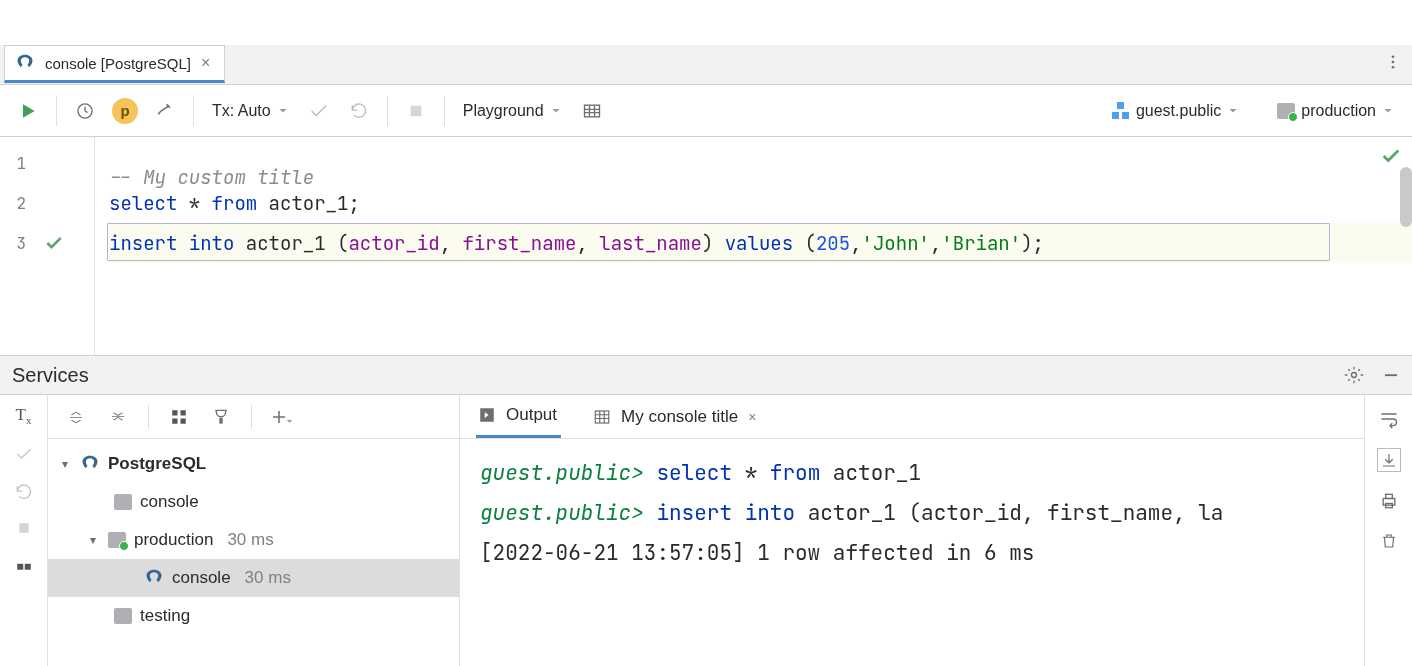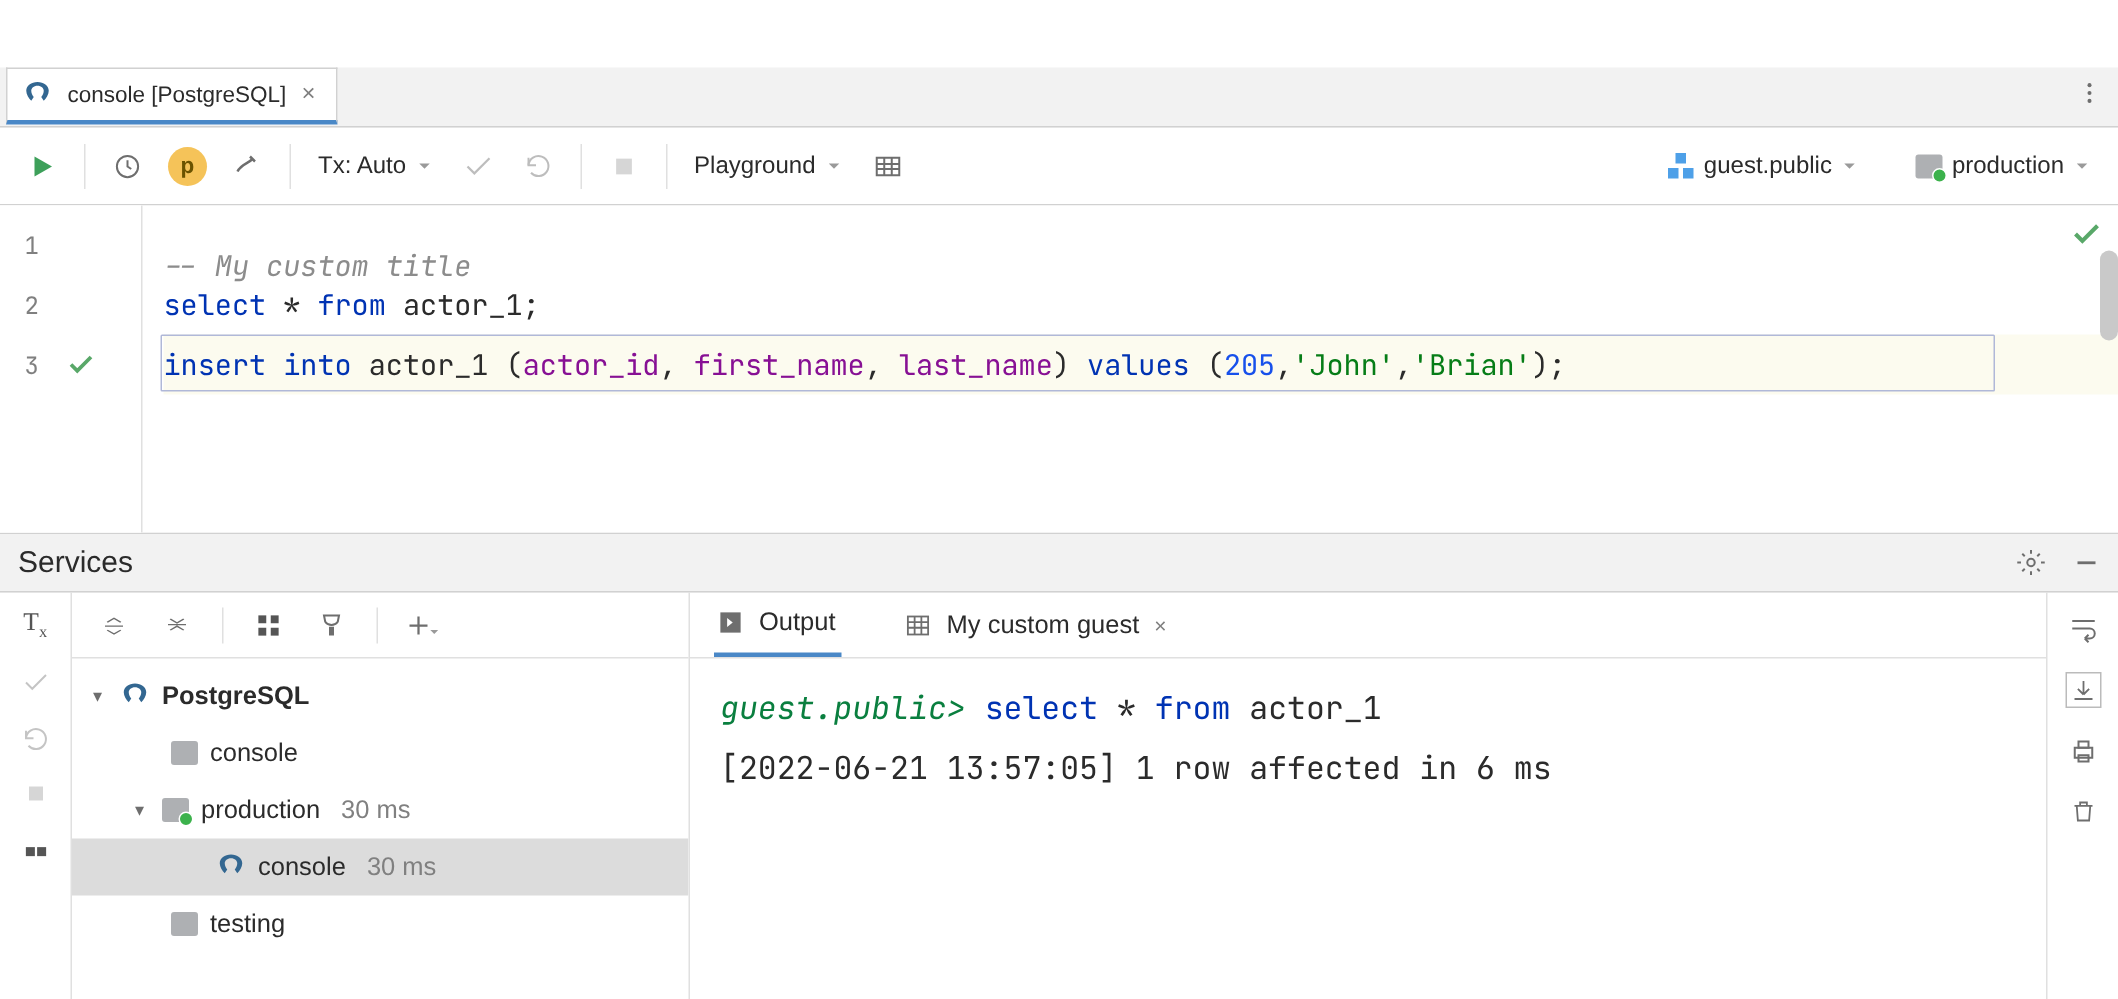--- a/index.html
+++ b/index.html
@@ -86,21 +86,21 @@
   .tree-toolbar .tdiv { height:24px; }
   .tree { flex:1; padding-top:6px; font-size:17px; overflow:auto; }
   .tnode { height:38px; display:flex; align-items:center; gap:8px; padding-left:10px; }
   .tnode.sel { background:var(--sel-bg); }
   .tnode .arrow { width:14px; text-align:center; color:#6e6e6e; font-size:12px; }
   .tnode .timing { color:var(--text-muted); margin-left:6px; }
   .indent1{ padding-left:38px; } .indent2{ padding-left:66px; } .indent3{ padding-left:96px; }
 
   .svc-output-col { flex:1; display:flex; min-width:0; }
   .svc-output-main { flex:1; display:flex; flex-direction:column; min-width:0; }
-  .out-tabs { height:44px; border-bottom:1px solid var(--border-light); display:flex; align-items:flex-end; padding-left:16px; gap:40px; font-size:17px; }
+  .out-tabs { height:44px; border-bottom:1px solid var(--border-light); display:flex; align-items:flex-end; padding-left:16px; gap:30px; font-size:17px; }
   .otab { height:43px; display:flex; align-items:center; gap:10px; padding:0 4px 0 2px; }
   .otab.active { border-bottom:3px solid var(--tab-active); }
   .otab .close { color:var(--text-muted); font-size:14px; }
   .out-body { flex:1; padding:14px 0 0 20px; font-family: "JetBrains Mono", Menlo, Consolas, monospace; font-size:21px; line-height:40px; overflow:hidden; white-space:nowrap; }
   .out-body .prompt { color:#0a7f3f; font-style:italic; }
   .svc-right { width:48px; border-left:1px solid var(--border-light); display:flex; flex-direction:column; align-items:center; padding-top:14px; gap:20px; color:#6e6e6e; }
 
   
   .ico { stroke:#6e6e6e; stroke-width:1.6; fill:none; }
   .ico-g { stroke:var(--green); }
@@ -358,26 +358,27 @@
               <rect x="3" y="3" width="18" height="18" fill="#6e6e6e"></rect>
               <path d="M9 8l5 4-5 4z" fill="#fff"></path>
             </svg>
           <span>Output</span>
         </div>
         <div class="otab">
           <svg class="ico" width="18" height="18" viewBox="0 0 24 24">
               <rect x="3" y="4" width="18" height="16"></rect>
               <path d="M3 9h18M3 14h18M9 4v16M15 4v16"></path>
             </svg>
-          <span>My custom guest</span>
+          <span>My console title</span>
           <span class="close">×</span>
         </div>
       </div>
       <div class="out-body">
         <div><span class="prompt">guest.public&gt;</span><span> </span><span class="c-kw">select</span><span> * </span><span class="c-kw">from</span><span> actor_1</span></div>
+        <div><span class="prompt">guest.public&gt;</span><span> </span><span class="c-kw">insert</span><span class="c-kw"> into</span><span> actor_1 (actor_id, first_name, la</span></div>
         <div>[2022-06-21 13:57:05] 1 row affected in 6 ms</div>
       </div>
     </div>
     <div class="svc-right">
       <span>
           <svg class="ico" width="20" height="20" viewBox="0 0 24 24">
             <path d="M3 6h18M3 12h14a4 4 0 0 1 0 8h-4m0 0l3-3m-3 3l3 3" stroke-width="1.6"></path>
           </svg>
         </span>
       <span style="outline:1px solid #bbb; padding:2px">

